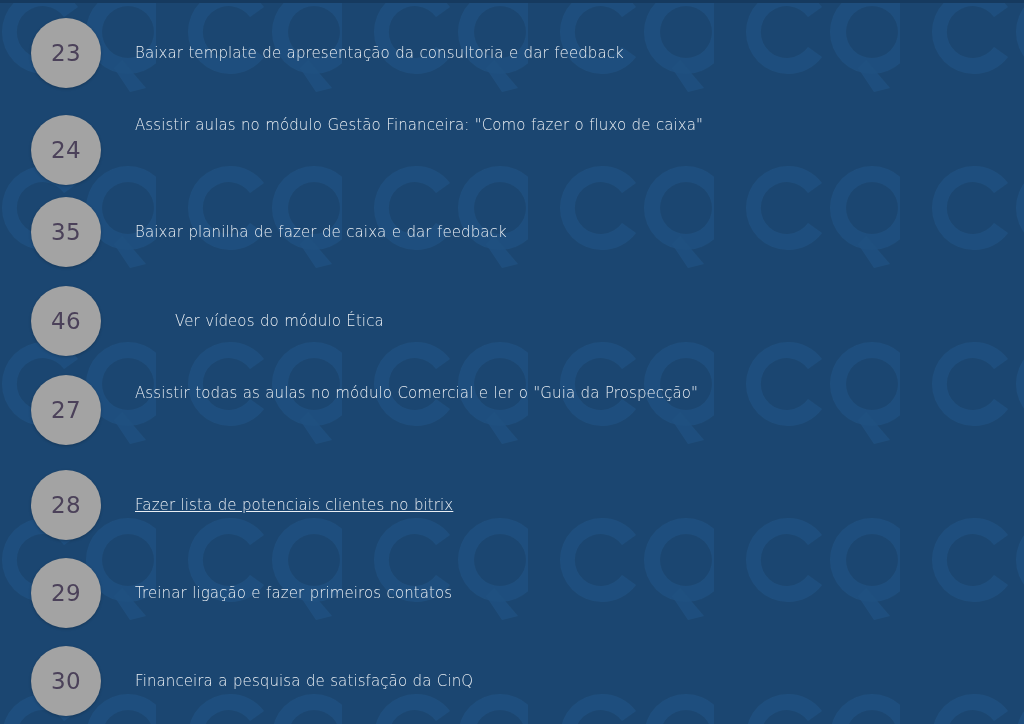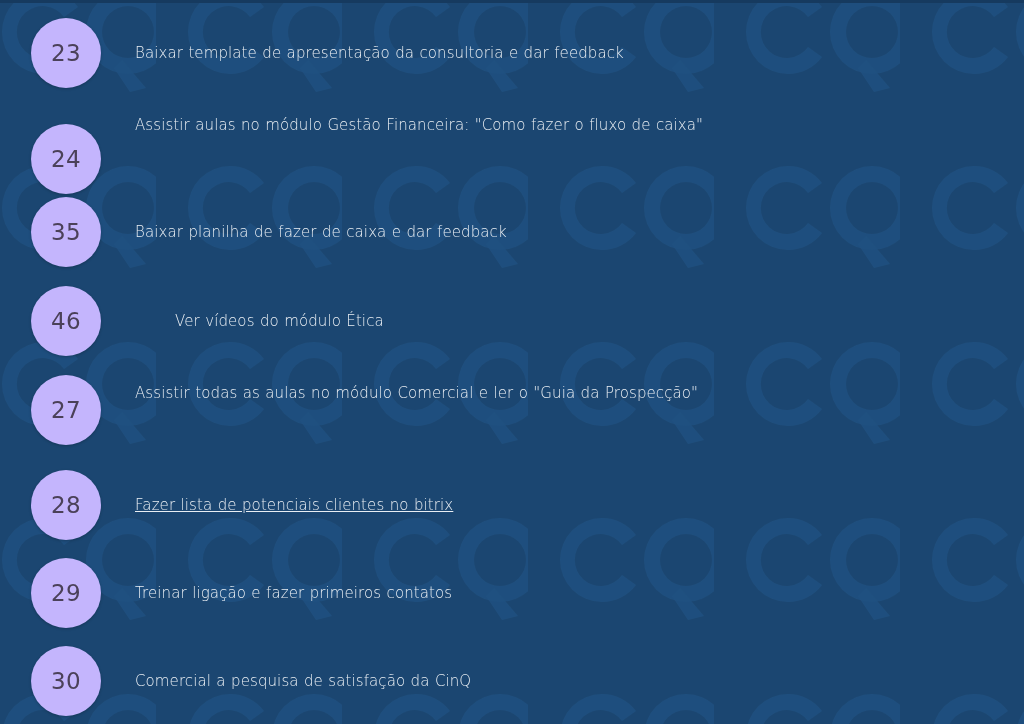--- a/index.html
+++ b/index.html
@@ -60,21 +60,21 @@
     display: flex;
     align-items: flex-start;
   }
 
   .badge {
     position: absolute;
     left: 31px;
     width: 70px;
     height: 70px;
     border-radius: 50%;
-    background: #c4b5fd;
+    background: #a3a3a3;
     box-shadow: 0 1px 3px rgba(0, 0, 0, 0.22);
     display: flex;
     align-items: center;
     justify-content: center;
     box-sizing: border-box;
   }
 
   .badge-num {
     font-family: "DejaVu Sans", "Liberation Sans", sans-serif;
     font-size: 23px;
@@ -137,21 +137,21 @@
   <div id="list">
 
     <div class="row" style="top:18px;">
       <div class="badge" style="top:0px;">
         <span class="badge-num">23</span>
       </div>
       <div class="row-text single" style="top:18px;">Baixar template de apresentação da consultoria e dar feedback</div>
     </div>
 
     <div class="row" style="top:107px;">
-      <div class="badge" style="top:17px;">
+      <div class="badge" style="top:8px;">
         <span class="badge-num">24</span>
       </div>
       <div class="row-text" style="top:1px;">Assistir aulas no módulo Gestão Financeira: "Como fazer o fluxo de caixa"</div>
     </div>
 
     <div class="row" style="top:197px;">
       <div class="badge" style="top:0px;">
         <span class="badge-num">35</span>
       </div>
       <div class="row-text single" style="top:18px;">Baixar planilha de fazer de caixa e dar feedback</div>
@@ -182,17 +182,17 @@
       <div class="badge" style="top:0px;">
         <span class="badge-num">29</span>
       </div>
       <div class="row-text single" style="top:18px;">Treinar ligação e fazer primeiros contatos</div>
     </div>
 
     <div class="row" style="top:646px;">
       <div class="badge" style="top:0px;">
         <span class="badge-num">30</span>
       </div>
-      <div class="row-text single" style="top:18px;">Comercial a pesquisa de satisfação da CinQ</div>
+      <div class="row-text single" style="top:18px;">Financeira a pesquisa de satisfação da CinQ</div>
     </div>
 
   </div>
 </div>
 
 </body></html>

